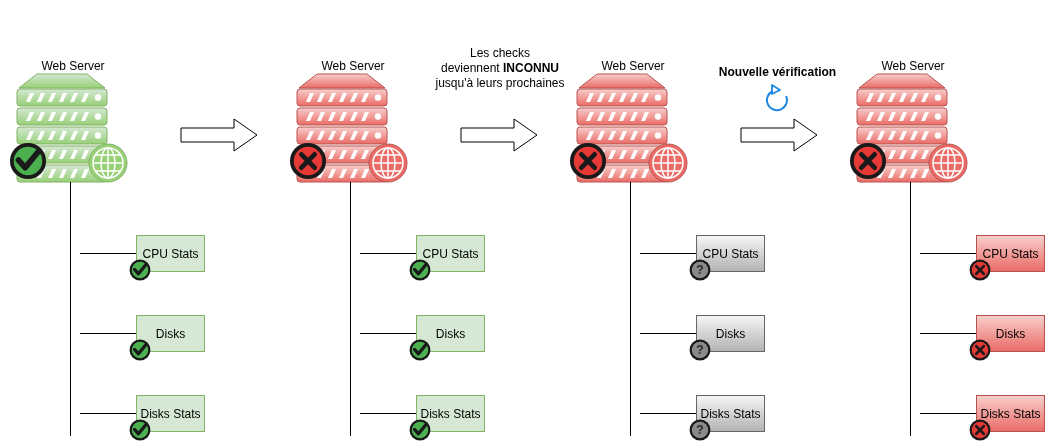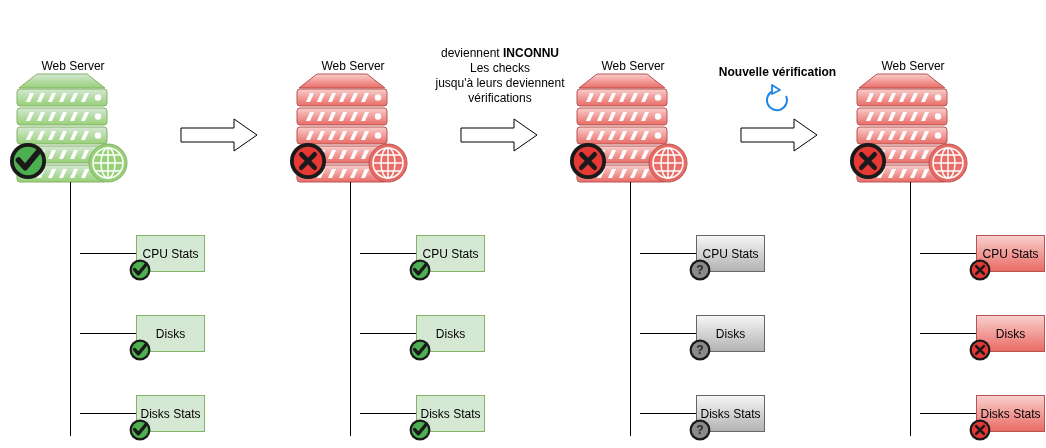--- a/index.html
+++ b/index.html
@@ -460,24 +460,23 @@
       <path d="M1 10 H54 V1 L77 17 L54 33 V24 H1 Z" fill="#fff" stroke="#000" stroke-width="1"></path>
     </svg>
 </div>
 <div class="abs" style="left:740px;top:118px;">
   <svg width="78" height="34" viewBox="0 0 78 34">
       <path d="M1 10 H54 V1 L77 17 L54 33 V24 H1 Z" fill="#fff" stroke="#000" stroke-width="1"></path>
     </svg>
 </div>
 
 <div class="abs note" style="left:425px;top:46px;width:150px;">
+  <div>Les checks</div>
   <div><span>deviennent </span><b>INCONNU</b></div>
-  <div>Les checks</div>
-  <div>jusqu'à leurs deviennent</div>
-  <div>vérifications</div>
+  <div>jusqu'à leurs prochaines</div>
 </div>
 
 <div class="abs note" style="left:715px;top:65px;width:125px;font-weight:bold;">Nouvelle vérification</div>
 <div class="abs" style="left:764px;top:82px;">
   <svg width="28" height="30" viewBox="0 0 28 30">
     <path d="M9 9 A10 10 0 1 0 22 14" fill="none" stroke="#1e88e5" stroke-width="2"></path>
     <path d="M8 3 L16 8 L8 12 Z" fill="#fff" stroke="#1e88e5" stroke-width="1.8" stroke-linejoin="round"></path>
   </svg>
 </div>
 

